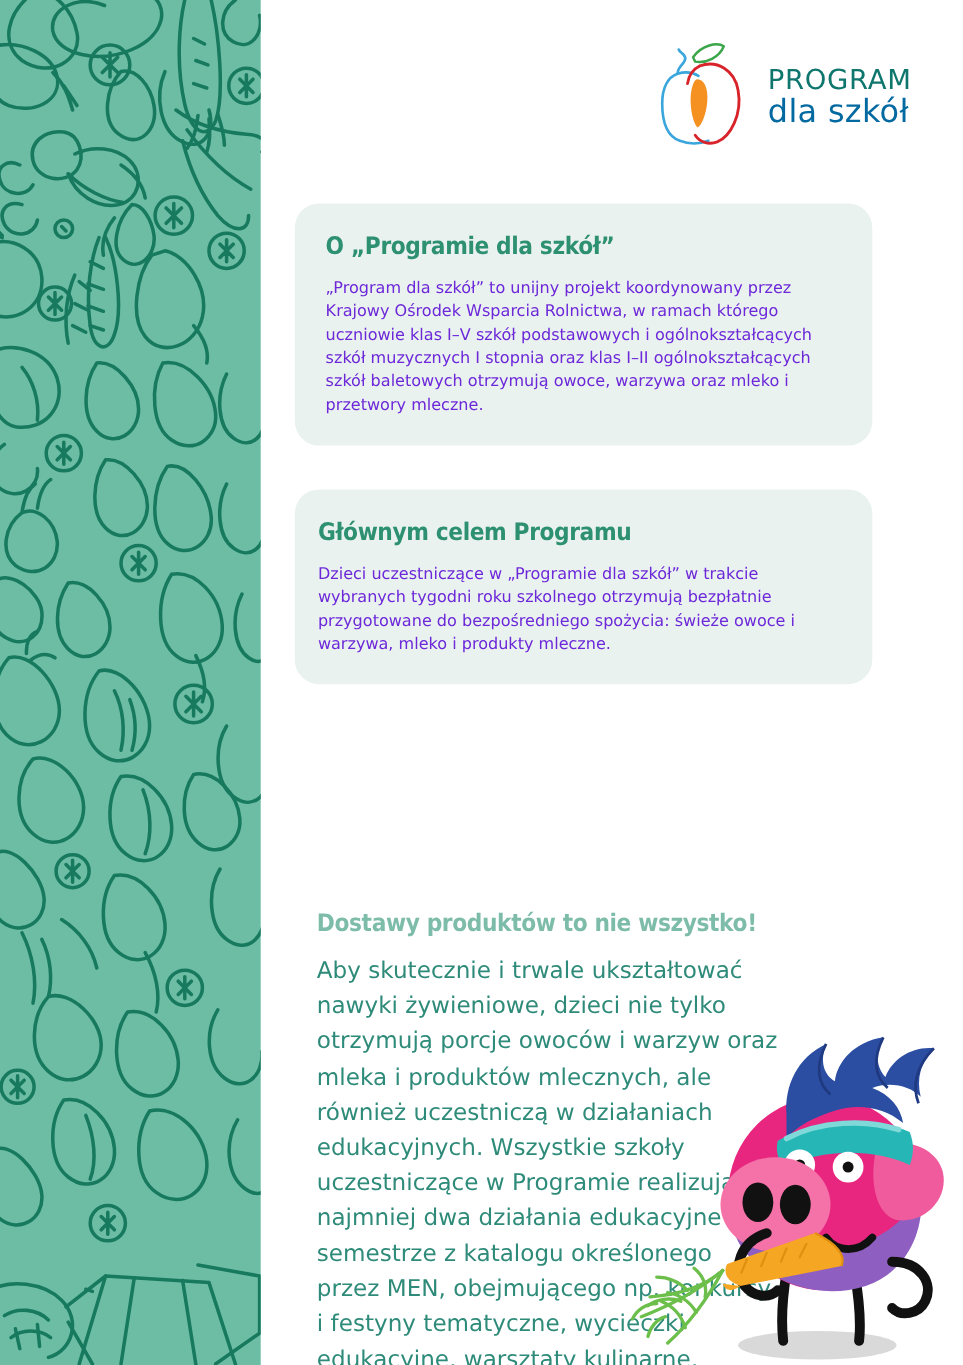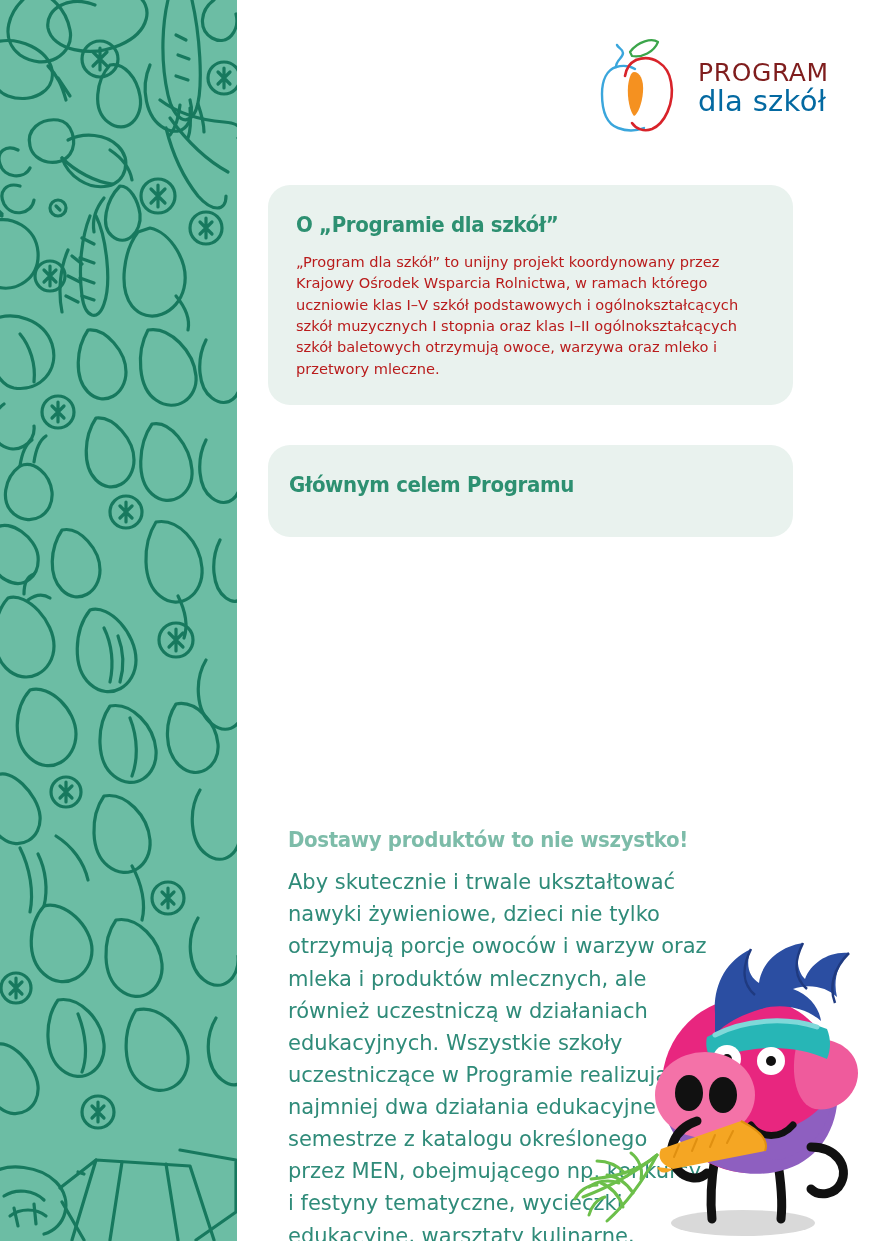--- a/index.html
+++ b/index.html
@@ -53,21 +53,21 @@
   .logo-text {
     display: flex;
     flex-direction: column;
     justify-content: center;
     padding-top: 6px;
   }
   .logo-line1 {
     font-family: "DejaVu Sans", "Liberation Sans", sans-serif;
     font-size: 25px;
     letter-spacing: 0.6px;
-    color: #7f1d1d;
+    color: #0f766e;
     line-height: 1.08;
     font-weight: 400;
   }
   .logo-line2 {
     font-family: "DejaVu Sans", "Liberation Sans", sans-serif;
     font-size: 29px;
     letter-spacing: 0.3px;
     color: #0369a1;
     line-height: 1.08;
     font-weight: 400;
@@ -103,21 +103,21 @@
     color: #2d9071;
     line-height: 1.1;
     transform: scaleX(0.9);
     transform-origin: left center;
   }
   .card p {
     margin: 0 0 14px 0;
     font-family: "DejaVu Sans", "Liberation Sans", sans-serif;
     font-size: 14.6px;
     line-height: 1.46;
-    color: #b91c1c;
+    color: #6d28d9;
   }
   .card p:last-child { margin-bottom: 0; }
 
   
   .open-section {
     position: absolute;
     left: 20px;
     top: 828px;
     width: 500px;
   }
@@ -296,20 +296,21 @@
 
 <div class="content">
 
   <section class="card" id="card-about">
     <h2>O „Programie dla szkół”</h2>
     <p>„Program dla szkół” to unijny projekt koordynowany przez Krajowy Ośrodek Wsparcia Rolnictwa, w ramach którego uczniowie klas I–V szkół podstawowych i ogólnokształcących szkół muzycznych I stopnia oraz klas I–II ogólnokształcących szkół baletowych otrzymują owoce, warzywa oraz mleko i przetwory mleczne.</p>
   </section>
 
   <section class="card" id="card-goal">
     <h2>Głównym celem Programu</h2>
+    <p>Dzieci uczestniczące w „Programie dla szkół” w trakcie wybranych tygodni roku szkolnego otrzymują bezpłatnie przygotowane do bezpośredniego spożycia: świeże owoce i warzywa, mleko i produkty mleczne.</p>
   </section>
 
   <section class="open-section">
     <h2>Dostawy produktów to nie wszystko!</h2>
     <p>Aby skutecznie i trwale ukształtować nawyki żywieniowe, dzieci nie tylko otrzymują porcje owoców i warzyw oraz mleka i produktów mlecznych, ale również uczestniczą w działaniach edukacyjnych. Wszystkie szkoły uczestniczące w Programie realizują co najmniej dwa działania edukacyjne w semestrze z katalogu określonego przez MEN, obejmującego np. konkursy i festyny tematyczne, wycieczki edukacyjne, warsztaty kulinarne, wspólne spożywanie drugiego śniadania połączone z degustacją, zakładanie i prowadzenie ogródków szkolnych itp.</p>
   </section>
 
 </div>
 
 <div class="mascot">

